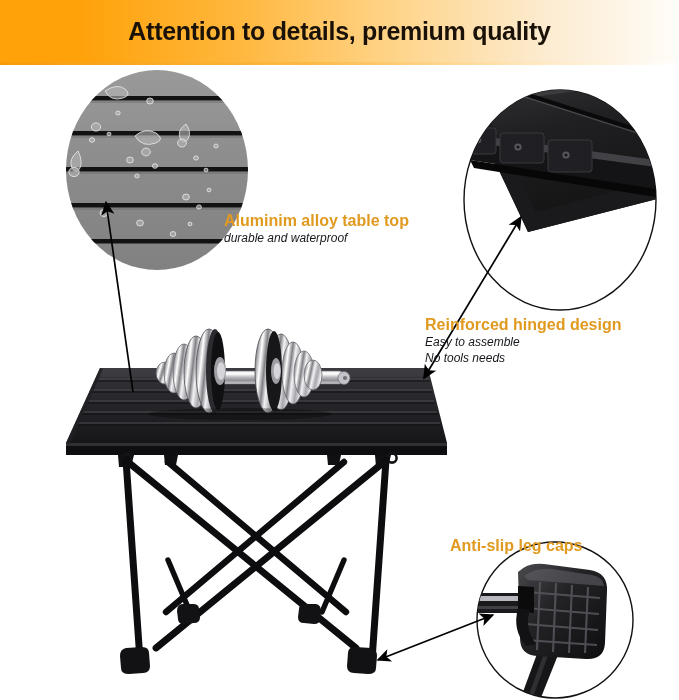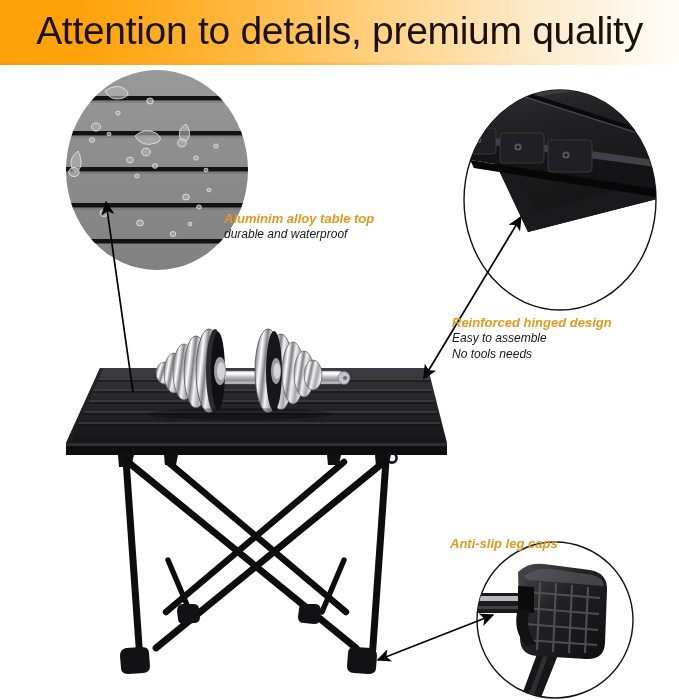--- a/index.html
+++ b/index.html
@@ -11,42 +11,42 @@
     background:#ffffff;
   }
 
   
   #header-banner{
     position:absolute; left:0; top:0; width:679px; height:62px;
     background:linear-gradient(to right,#FFA20A 0%,#FFA20A 12%,#FFB63A 34%,#FFD489 58%,#FCEBCF 80%,#FFFDF9 100%);
     display:flex; align-items:center; justify-content:center;
   }
   #header-title{
-    font-size:39px; font-weight:normal; color:#1a1208;
+    font-size:25px; font-weight:bold; color:#1a1208;
     letter-spacing:-0.3px; white-space:nowrap;
     font-family:"Liberation Sans","DejaVu Sans",sans-serif;
   }
   #header-underline{
     position:absolute; left:0; top:62px; width:679px; height:3px;
     background:linear-gradient(to right,#F79B08 0%,#FBB943 45%,#FFE7BE 78%,#ffffff 100%);
   }
 
   
   .callout{ position:absolute; }
   .callout .ct-head{
-    font-size:13px; font-weight:bold; font-style:italic;
+    font-size:16px; font-weight:bold; 
     color:#E09A20; white-space:nowrap; line-height:1.25;
   }
   .callout .ct-sub{
     font-size:12px; font-style:italic; color:#15181c;
     white-space:nowrap; line-height:1.30;
   }
 
   #callout-top    { left:224px; top:211px; }
-  #callout-hinge  { left:452px; top:315px; }
+  #callout-hinge  { left:425px; top:315px; }
   #callout-legcap { left:450px; top:496px;margin-top:40px; }
 
   
   #scene{ position:absolute; left:0; top:0; width:679px; height:700px; }
 </style>
 </head>
 <body>
 
 <div id="header-banner">
   <div id="header-title">Attention to details, premium quality</div>

